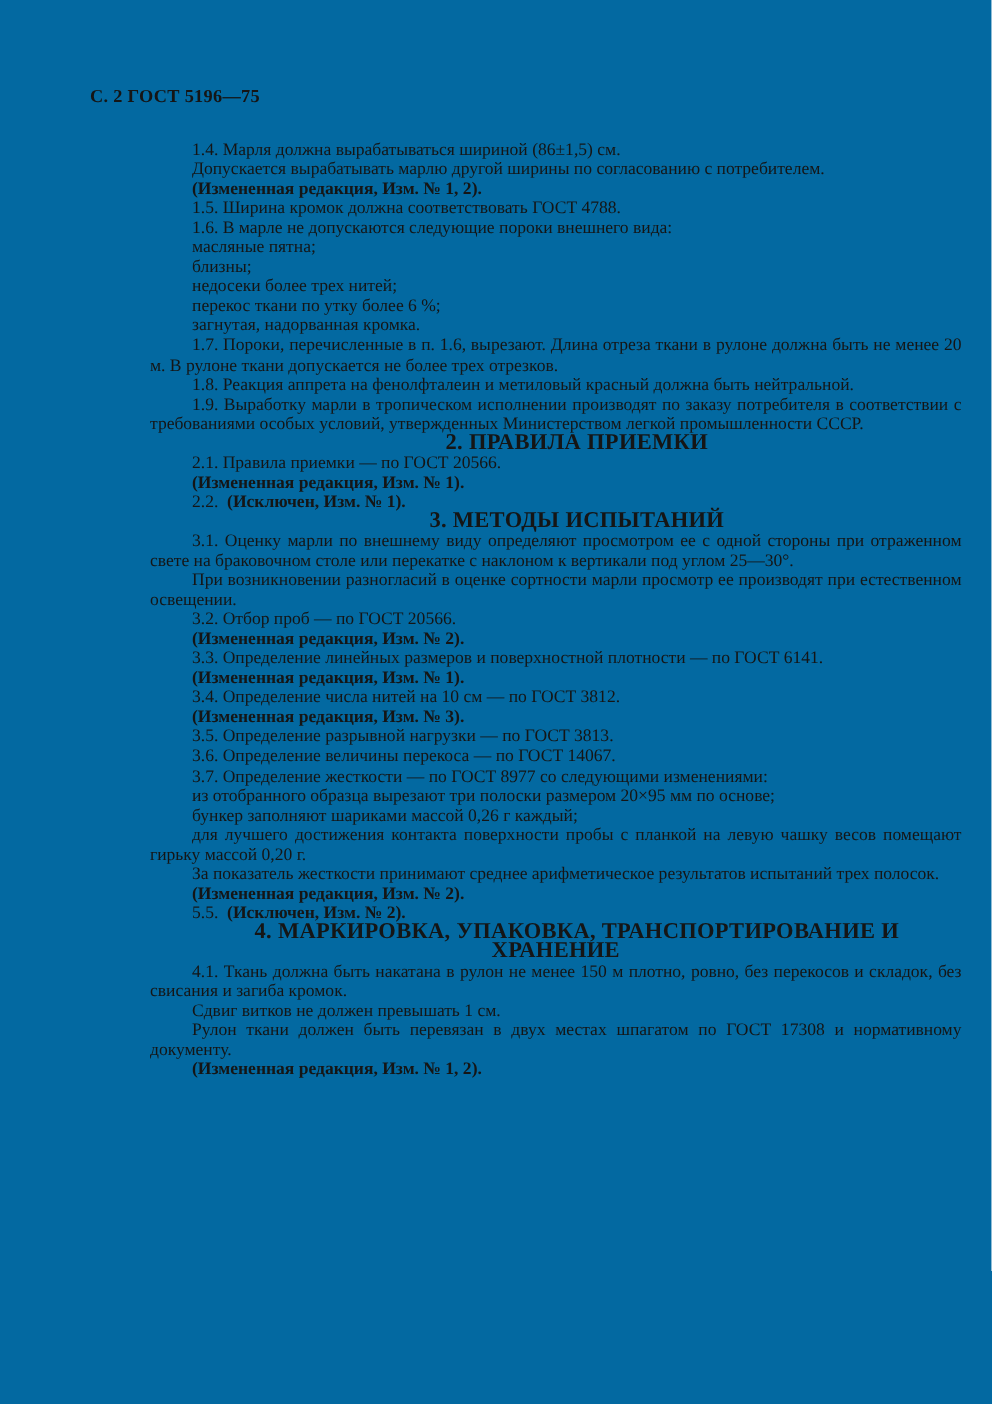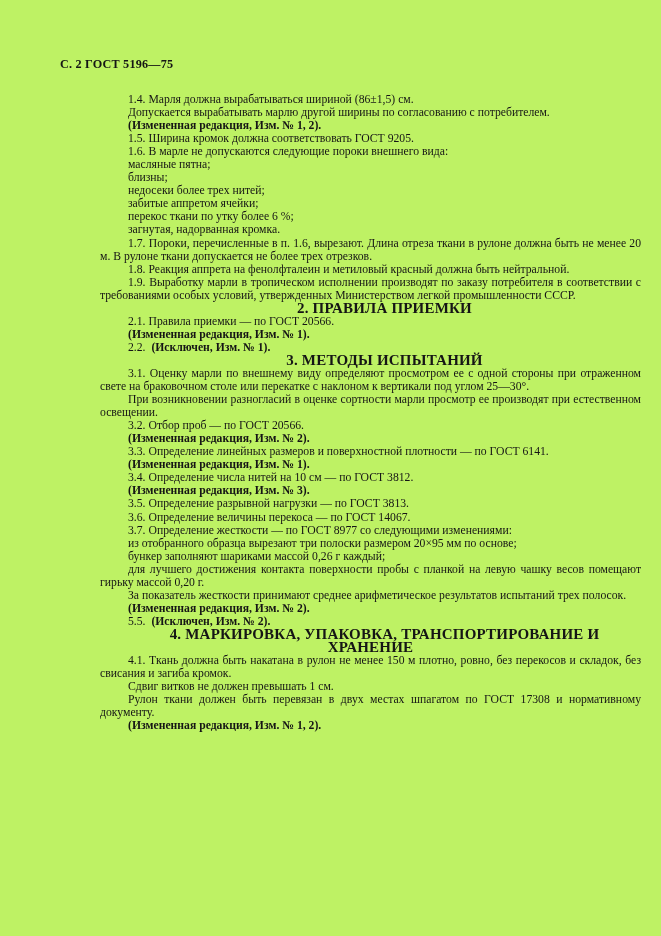--- a/index.html
+++ b/index.html
@@ -4,21 +4,21 @@
 <style>
   html, body {
     margin: 0;
     padding: 0;
     background: #ffffff;
   }
   .page {
     position: relative;
     width: 661px;
     height: 936px;
-    background: #bef264;
+    background: #0369a1;
     font-family: "Liberation Serif", "DejaVu Serif", serif;
     color: #151515;
     overflow: hidden;
   }
   .doc-header {
     position: absolute;
     top: 57px;
     left: 60px;
     font-size: 12.2px;
     font-weight: bold;
@@ -54,28 +54,27 @@
 
 <div class="page">
 
   <div class="doc-header">С. 2 ГОСТ 5196—75</div>
 
   <div class="content">
 
     <p>1.4. Марля должна вырабатываться шириной (86±1,5) см.</p>
     <p>Допускается вырабатывать марлю другой ширины по согласованию с потребителем.</p>
     <p class="b">(Измененная редакция, Изм. № 1, 2).</p>
-    <p>1.5. Ширина кромок должна соответствовать ГОСТ 9205.</p>
+    <p>1.5. Ширина кромок должна соответствовать ГОСТ 4788.</p>
     <p>1.6. В марле не допускаются следующие пороки внешнего вида:</p>
 
     <div>
       <p>масляные пятна;</p>
       <p>близны;</p>
       <p>недосеки более трех нитей;</p>
-      <p>забитые аппретом ячейки;</p>
       <p>перекос ткани по утку более 6 %;</p>
       <p>загнутая, надорванная кромка.</p>
     </div>
 
     <p>1.7. Пороки, перечисленные в п. 1.6, вырезают. Длина отреза ткани в рулоне должна быть не менее 20 м. В рулоне ткани допускается не более трех отрезков.</p>
     <p>1.8. Реакция аппрета на фенолфталеин и метиловый красный должна быть нейтральной.</p>
     <p>1.9. Выработку марли в тропическом исполнении производят по заказу потребителя в соответствии с требованиями особых условий, утвержденных Министерством легкой промышленности СССР.</p>
 
     <p class="sec-heading">2. ПРАВИЛА ПРИЕМКИ</p>
     <p>2.1. Правила приемки — по ГОСТ 20566.</p>

